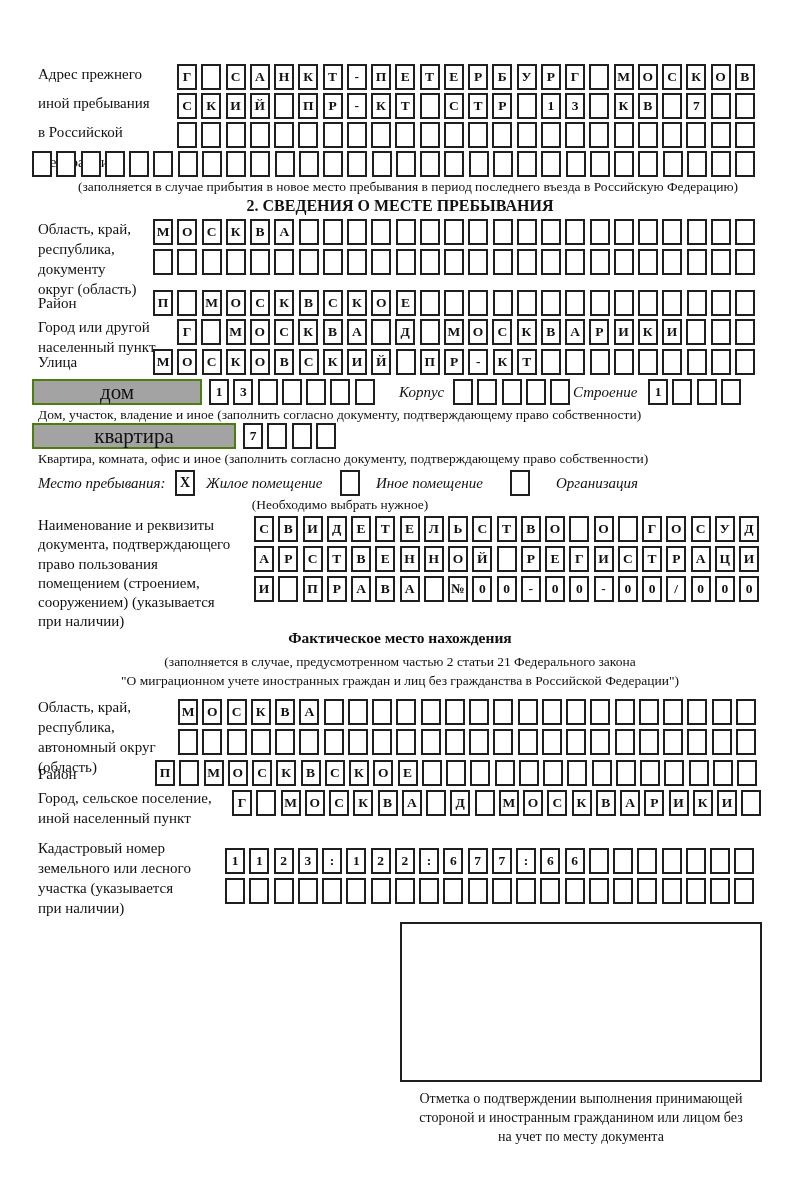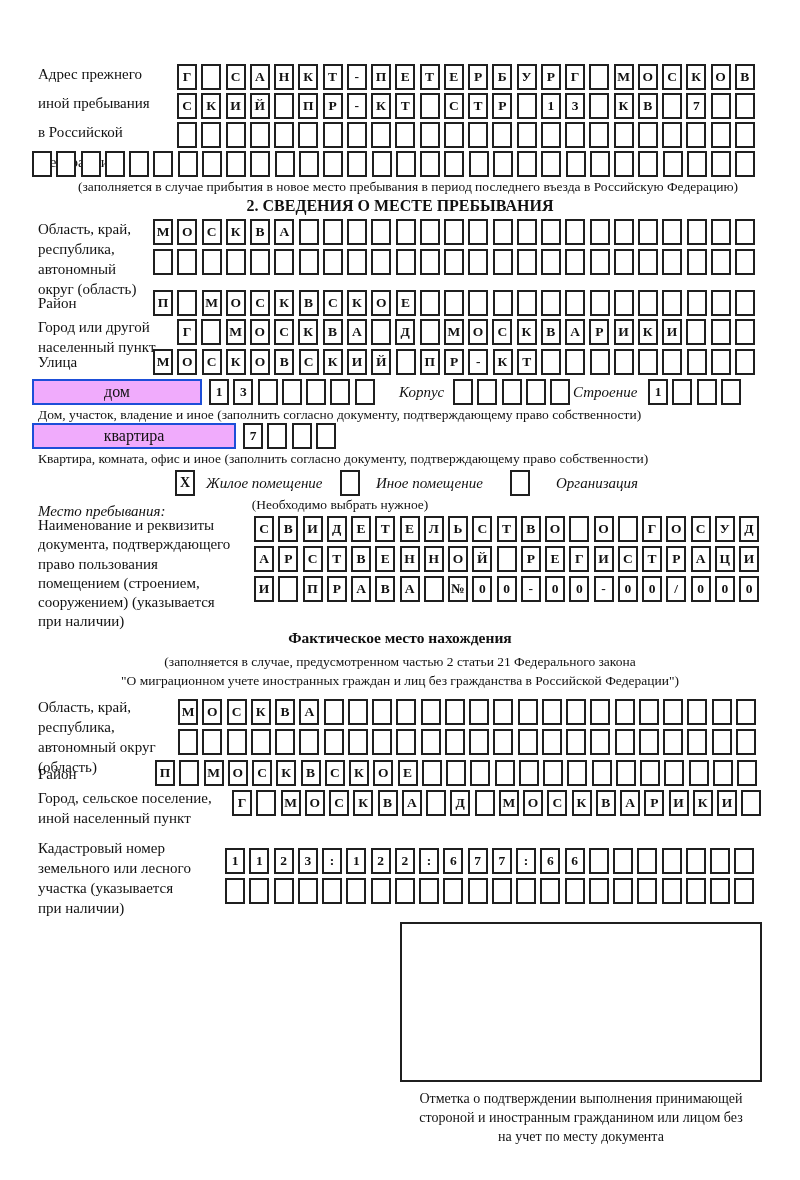--- a/index.html
+++ b/index.html
@@ -15,22 +15,22 @@
   .note{font-size:13.5px;white-space:nowrap;}
   .center{left:0;width:800px;text-align:center;}
   .hdr{font-weight:bold;font-size:16px;}
   .cellrow{display:flex;gap:4.25px;align-items:flex-start;}
   .cell{
     flex:0 0 20px;width:20px;height:26px;box-sizing:border-box;
     border:2px solid #1f1f1f;display:flex;align-items:center;justify-content:center;
     font-size:13.5px;font-weight:bold;background:#fff;
   }
   .widebox{
-    box-sizing:border-box;border:2px solid #1d4ed8;height:26px;
-    display:flex;align-items:center;justify-content:center;font-size:16px;background:#f0abfc;
+    box-sizing:border-box;border:2px solid #4d7c0f;height:26px;
+    display:flex;align-items:center;justify-content:center;font-size:21px;background:#a3a3a3;
   }
   .chk{
     box-sizing:border-box;border:2px solid #1f1f1f;width:20px;height:26px;
     display:flex;align-items:center;justify-content:center;font-size:14px;font-weight:bold;background:#fff;
   }
   .inline-lbl{font-size:15px;line-height:26px;white-space:nowrap;position:absolute;font-style:italic;}
   .stampbox{box-sizing:border-box;border:2px solid #1f1f1f;background:#fff;}
   .caption{font-size:14px;line-height:19px;text-align:center;}
 </style>
 </head>
@@ -155,21 +155,21 @@
       <span class="cell"></span>
       <span class="cell"></span>
     </div>
   <div class="abs note center" style="top:179px;padding-left:8px;">(заполняется в случае прибытия в новое место пребывания в период последнего въезда в Российскую Федерацию)</div>
 
   <div class="abs hdr center" style="top:197px;">2. СВЕДЕНИЯ О МЕСТЕ ПРЕБЫВАНИЯ</div>
 
   <div class="abs lbl" style="top:219px;left:38px;">
       <div>Область, край,</div>
       <div>республика,</div>
-      <div>автономный</div>
+      <div>документу</div>
       <div>округ (область)</div>
     </div>
   <div class="abs cellrow" style="top:219px;left:153px;">
       <span class="cell">М</span>
       <span class="cell">О</span>
       <span class="cell">С</span>
       <span class="cell">К</span>
       <span class="cell">В</span>
       <span class="cell">А</span>
       <span class="cell"></span>
@@ -338,21 +338,21 @@
 
   <div class="abs widebox" style="top:423px;left:32px;width:204px;">квартира</div>
   <div class="abs cellrow" style="top:423px;left:243px;">
       <span class="cell">7</span>
       <span class="cell"></span>
       <span class="cell"></span>
       <span class="cell"></span>
     </div>
   <div class="abs note" style="top:451px;left:38px;">Квартира, комната, офис и иное (заполнить согласно документу, подтверждающему право собственности)</div>
 
-  <div class="inline-lbl" style="top:470px;left:38px;margin-top:28px;">Место пребывания:</div>
+  <div class="inline-lbl" style="top:470px;left:38px;">Место пребывания:</div>
   <div class="abs chk" style="top:470px;left:175px;">X</div>
   <div class="inline-lbl" style="top:470px;left:206px;">Жилое помещение</div>
   <div class="abs chk" style="top:470px;left:340px;"></div>
   <div class="inline-lbl" style="top:470px;left:376px;">Иное помещение</div>
   <div class="abs chk" style="top:470px;left:510px;"></div>
   <div class="inline-lbl" style="top:470px;left:556px;">Организация</div>
   <div class="abs note" style="top:497px;left:175px;width:330px;text-align:center;">(Необходимо выбрать нужное)</div>
 
   <div class="abs lbl" style="top:516px;left:38px;line-height:19.3px;">
       <div>Наименование и реквизиты</div>

